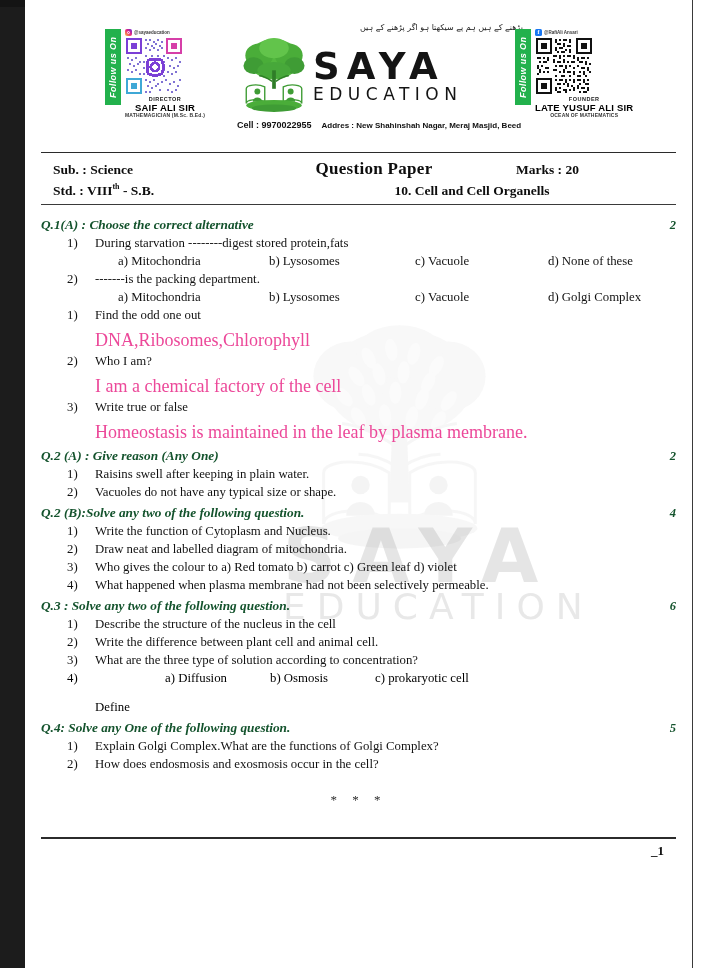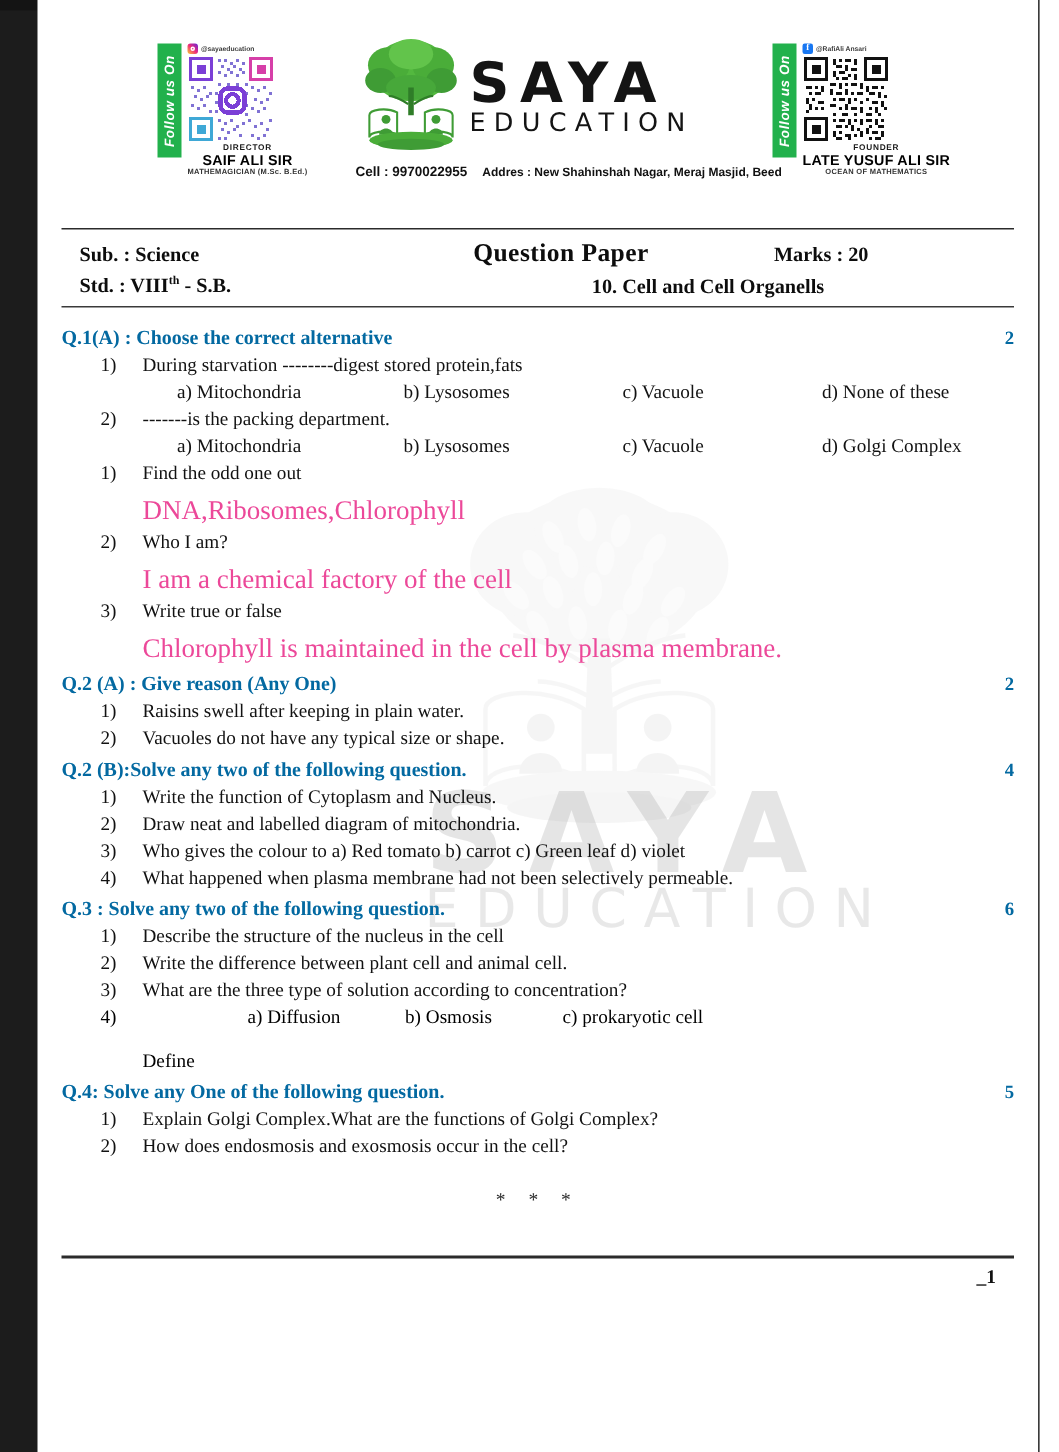--- a/index.html
+++ b/index.html
@@ -124,21 +124,21 @@
   .metarow.r2 .mcenter{ font-size:13.5px; }
   .metarow.r2{ margin-top:3px; }
   sup{ font-size:8px; }
 
   
   #body{
     position:relative; padding:7px 16px 0 16px;
   }
   .qhead{
     display:flex; align-items:baseline; font-weight:bold;
-    font-size:13.3px; color:#0369a1; margin-top:5px; position:relative; z-index:3;
+    font-size:13.3px; color:#14532d; margin-top:5px; position:relative; z-index:3;font-style:italic;
   }
   .qhead .txt{ flex:1; white-space:nowrap; }
   .marks{ width:22px; text-align:right; font-weight:bold; font-size:12.5px; }
   .item{
     display:flex; align-items:baseline; font-size:12.8px; color:#121212;
     margin-top:3px; padding-left:26px; position:relative; z-index:3;
   }
   .num{ width:28px; flex:none; }
   .itxt{ flex:1; }
   .sub-line{
@@ -290,20 +290,21 @@
           <div class="qrcap">
             <div class="role">DIRECTOR</div>
             <div class="name">SAIF ALI SIR</div>
             <div class="sub">MATHEMAGICIAN (M.Sc. B.Ed.)</div>
           </div>
         </div>
       </div>
     </div>
 
     <div class="brand">
+      <div class="urdu">پڑھنے کے ہیں ہم پے سیکھتا ہو اگر پڑھنے کے ہیں</div>
       <div class="brandrow">
         <div class="treewrap">
           <svg viewBox="0 0 80 84" width="74" height="78">
             <g fill="#3f9c35">
               <ellipse cx="40" cy="26" rx="28" ry="22" fill="#53b83f"></ellipse>
               <ellipse cx="24" cy="22" rx="15" ry="13" fill="#4aad39"></ellipse>
               <ellipse cx="56" cy="22" rx="15" ry="13" fill="#4aad39"></ellipse>
               <ellipse cx="40" cy="14" rx="16" ry="11" fill="#62c44b"></ellipse>
               <ellipse cx="18" cy="33" rx="11" ry="9" fill="#3f9c35"></ellipse>
               <ellipse cx="62" cy="33" rx="11" ry="9" fill="#3f9c35"></ellipse>
@@ -558,21 +559,21 @@
     <div class="sub-line">DNA,Ribosomes,Chlorophyll</div>
     <div class="item">
       <span class="num">2)</span>
       <span class="itxt">Who I am?</span>
     </div>
     <div class="sub-line">I am a chemical factory of the cell</div>
     <div class="item">
       <span class="num">3)</span>
       <span class="itxt">Write true or false</span>
     </div>
-    <div class="sub-line">Chlorophyll is maintained in the cell by plasma membrane.</div>
+    <div class="sub-line">Homeostasis is maintained in the leaf by plasma membrane.</div>
 
     <div class="qhead">
       <span class="txt">Q.2 (A) : Give reason (Any One)</span>
       <span class="marks">2</span>
     </div>
     <div class="item">
       <span class="num">1)</span>
       <span class="itxt">Raisins swell after keeping in plain water.</span>
     </div>
     <div class="item">

